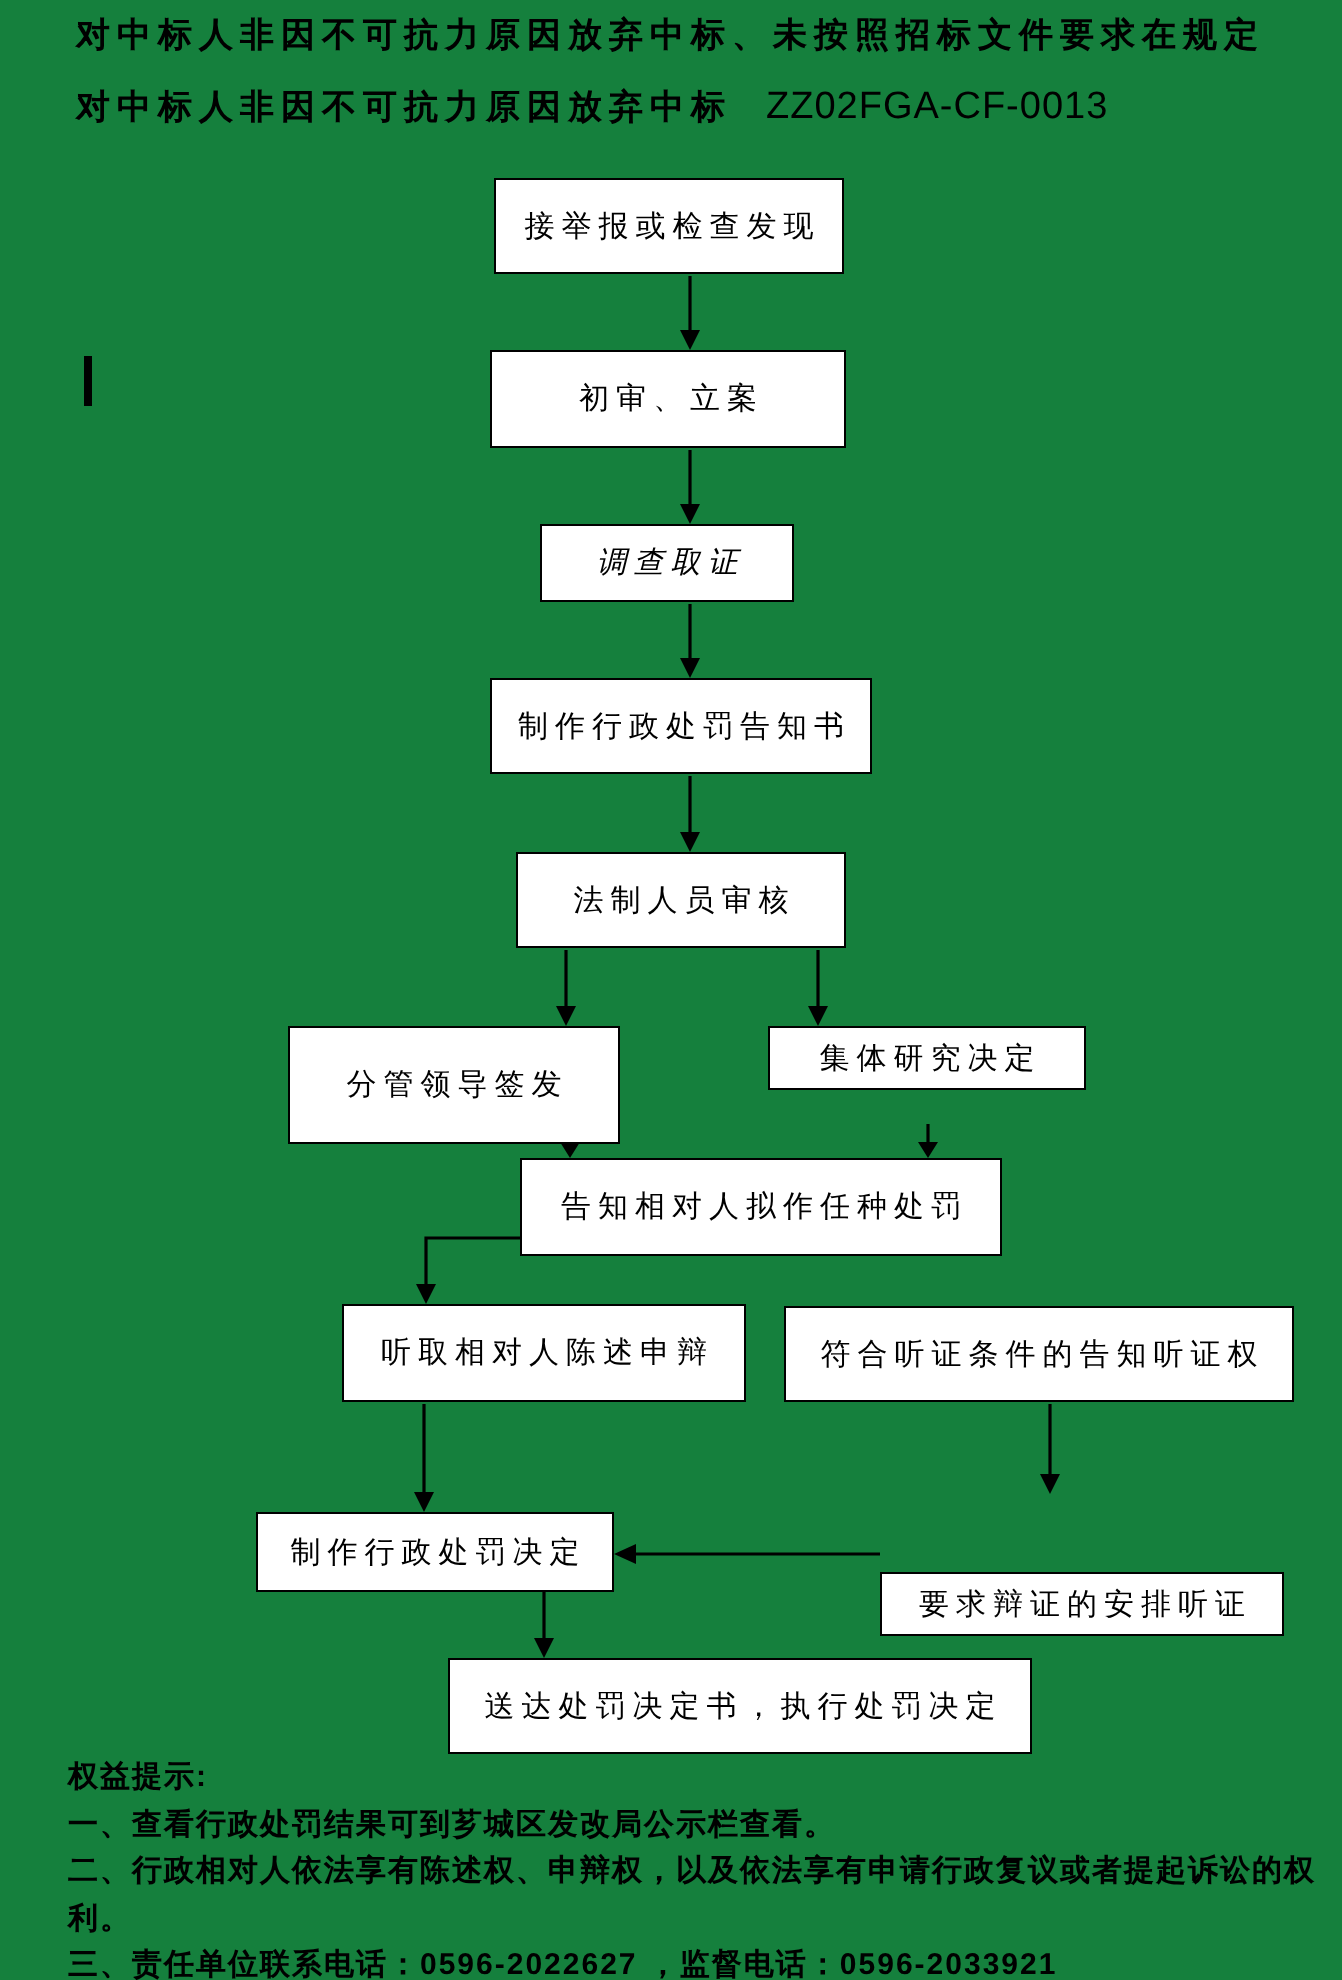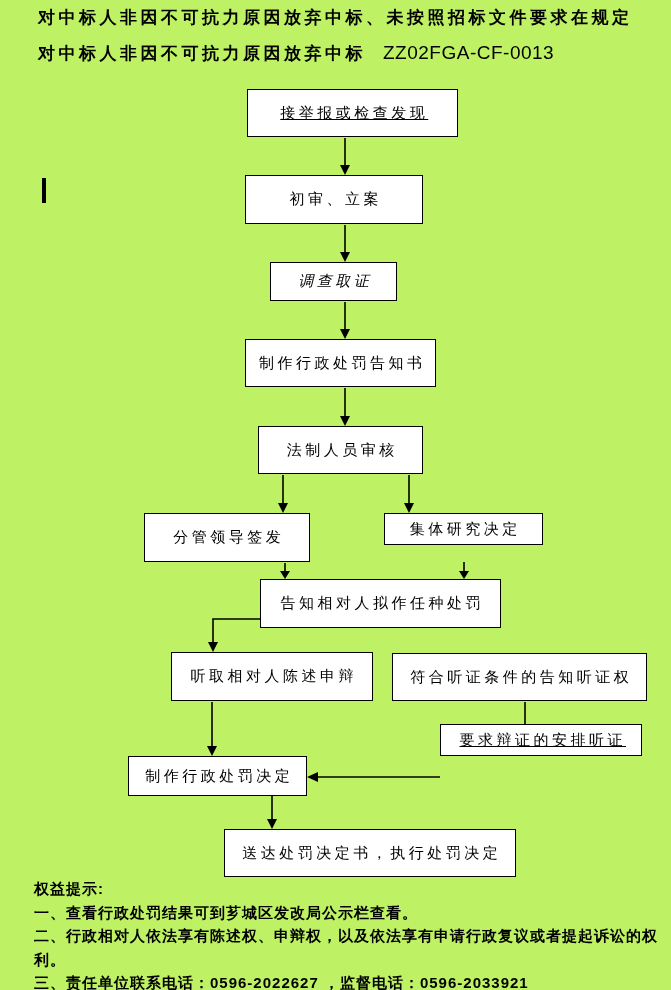--- a/index.html
+++ b/index.html
@@ -1,17 +1,17 @@
 <!DOCTYPE html>
 <html><head>
 <meta charset="utf-8">
 <style>
   html,body{margin:0;padding:0;background:#fff;}
   #canvas{
-    position:relative;width:671px;height:990px;background:#bef264;
+    position:relative;width:671px;height:990px;background:#15803d;
     font-family:"Liberation Sans","DejaVu Sans",sans-serif;color:#000;overflow:hidden;
   }
   
   .title-line{
     position:absolute;left:38px;font-size:17px;font-weight:bold;
     letter-spacing:3.5px;white-space:nowrap;
   }
   #title-line1{top:6px;}
   #title-line2{top:42px;}
   #doc-code{
@@ -20,32 +20,32 @@
   }
   
   #text-cursor{position:absolute;left:42px;top:178px;width:4px;height:25px;background:#000;}
   
   .node{
     position:absolute;border:1px solid #000;background:#fff;
     display:flex;align-items:center;justify-content:center;
     font-size:15px;letter-spacing:3.5px;white-space:nowrap;text-indent:3.5px;
     box-sizing:border-box;z-index:2;
   }
-  #n1 {left:247px;top: 89px;width:211px;height:48px;text-decoration:underline;}
+  #n1 {left:247px;top: 89px;width:175px;height:48px;}
   #n2 {left:245px;top:175px;width:178px;height:49px;}
   #n3 {left:270px;top:262px;width:127px;height:39px;font-style:italic;}
   #n4 {left:245px;top:339px;width:191px;height:48px;}
   #n5 {left:258px;top:426px;width:165px;height:48px;}
-  #n6 {left:144px;top:513px;width:166px;height:49px;}
+  #n6 {left:144px;top:513px;width:166px;height:59px;}
   #n7 {left:384px;top:513px;width:159px;height:32px;}
   #n8 {left:260px;top:579px;width:241px;height:49px;}
   #n9 {left:128px;top:652px;width:202px;height:49px;margin-left:43px;}
   #n10{left:392px;top:653px;width:255px;height:48px;}
   #n11{left:128px;top:756px;width:179px;height:40px;}
-  #n12{left:440px;top:724px;width:202px;height:32px;text-decoration:underline;}
+  #n12{left:440px;top:786px;width:202px;height:32px;}
   #n13{left:224px;top:829px;width:292px;height:48px;}
   
   #connector-layer{position:absolute;left:0;top:0;z-index:1;}
   #connector-layer path.l{stroke:#000;stroke-width:1.6;fill:none;}
   #connector-layer path.a{fill:#000;stroke:none;}
   
   #footer{position:absolute;left:34px;top:877px;width:625px;font-size:15px;}
   #footer .fline{line-height:23.5px;letter-spacing:1px;font-weight:600;white-space:nowrap;}
   #footer-heading{font-weight:bold;letter-spacing:1.5px;}
 </style>

